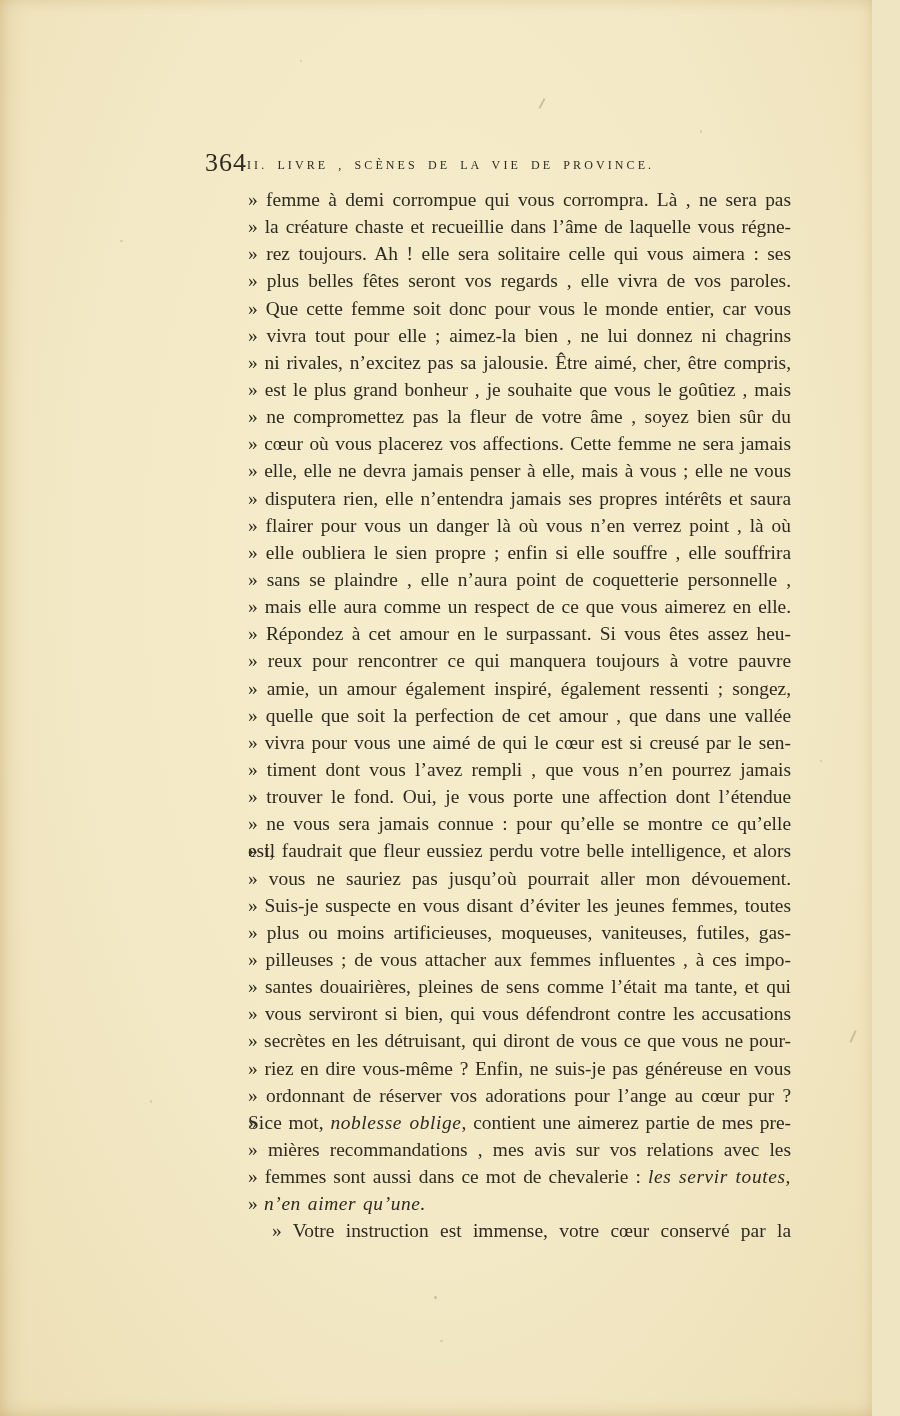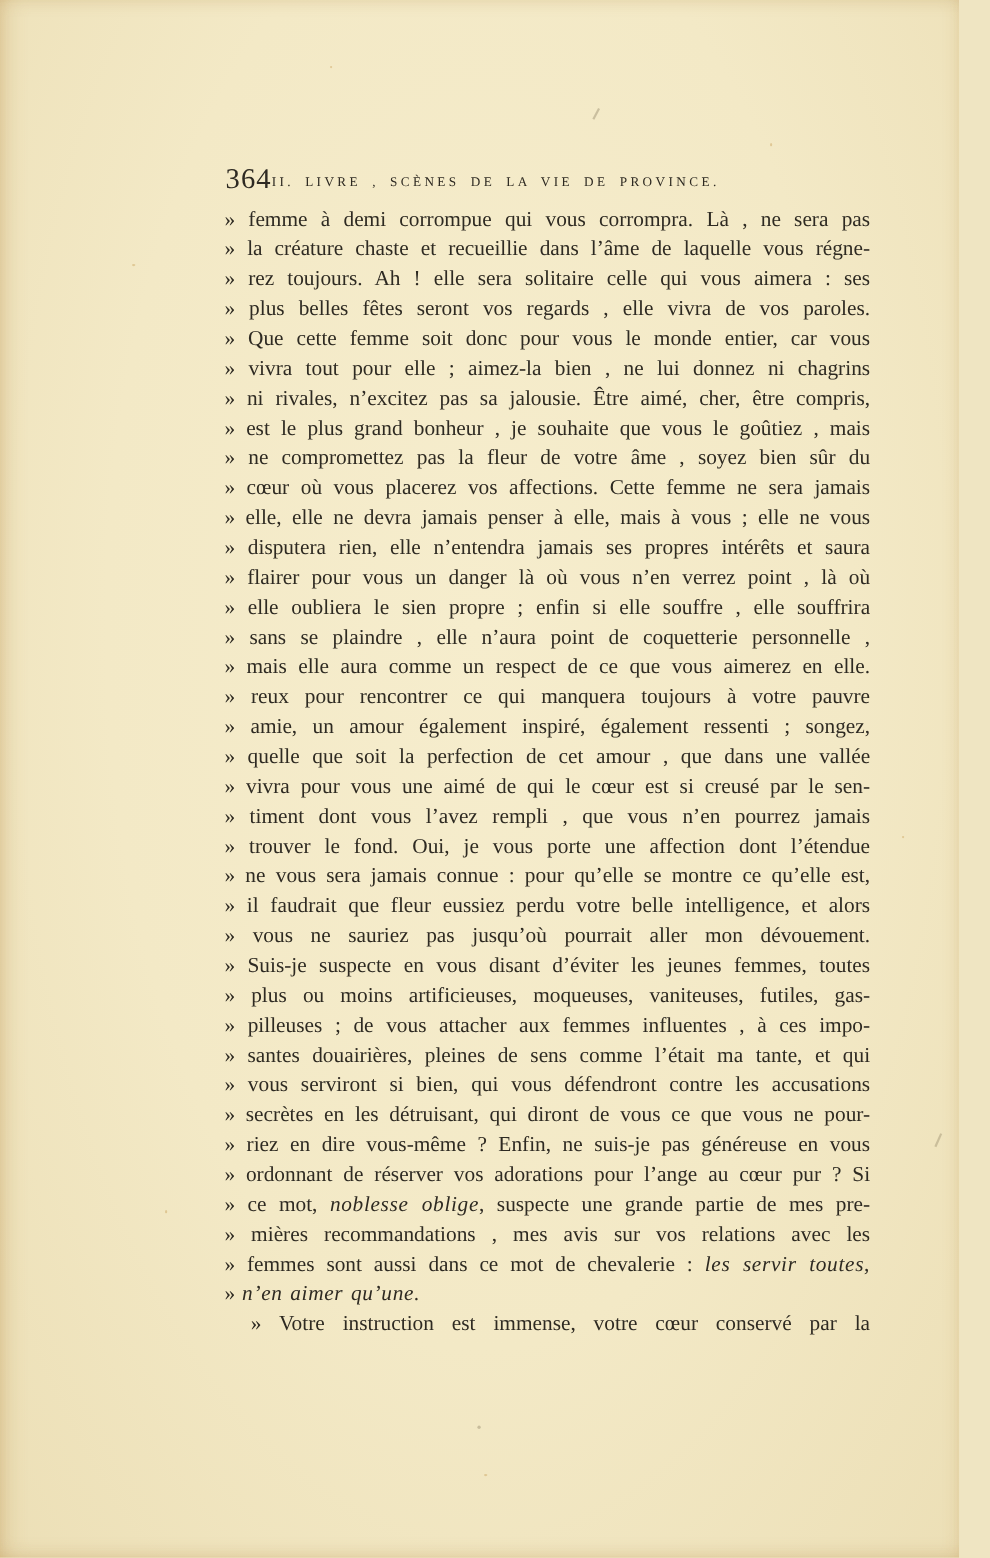--- a/index.html
+++ b/index.html
@@ -44,20 +44,21 @@
     font-size:19.4px;
     line-height:27.15px;
     word-spacing:1.5px;
   }
   .line{
     text-align:justify;
     text-align-last:justify;
     white-space:normal;
     height:27.15px;
     overflow:visible;
+    margin-left:44px;
   }
   .line.short{ text-align-last:left; }
   .line.indent{ text-indent:24px; }
   .line i{ letter-spacing:.6px; }
   
   .mark{ position:absolute; background:rgba(90,75,50,.55); }
   .mark.slash1{ left:541px; top:98px; width:2px; height:11px; transform:rotate(28deg); opacity:.5;}
   .mark.slash2{ left:852px; top:1030px; width:2px; height:13px; transform:rotate(24deg); opacity:.45;}
   .mark.dot1{ left:434px; top:1296px; width:3px; height:3px; border-radius:50%; opacity:.5;}
   .speck{ position:absolute; border-radius:50%; background:rgba(190,140,60,.35); }
@@ -82,38 +83,39 @@
       <div class="line"><span>» ni rivales, n’excitez pas sa jalousie. Être aimé, cher, être compris,</span></div>
       <div class="line"><span>» est le plus grand bonheur , je souhaite que vous le goûtiez , mais</span></div>
       <div class="line"><span>» ne compromettez pas la fleur de votre âme , soyez bien sûr du</span></div>
       <div class="line"><span>» cœur où vous placerez vos affections. Cette femme ne sera jamais</span></div>
       <div class="line"><span>» elle, elle ne devra jamais penser à elle, mais à vous ; elle ne vous</span></div>
       <div class="line"><span>» disputera rien, elle n’entendra jamais ses propres intérêts et saura</span></div>
       <div class="line"><span>» flairer pour vous un danger là où vous n’en verrez point , là où</span></div>
       <div class="line"><span>» elle oubliera le sien propre ; enfin si elle souffre , elle souffrira</span></div>
       <div class="line"><span>» sans se plaindre , elle n’aura point de coquetterie personnelle ,</span></div>
       <div class="line"><span>» mais elle aura comme un respect de ce que vous aimerez en elle.</span></div>
+      <div class="line"><span>» Répondez à cet amour en le surpassant. Si vous êtes assez heu-</span></div>
       <div class="line"><span>» reux pour rencontrer ce qui manquera toujours à votre pauvre</span></div>
       <div class="line"><span>» amie, un amour également inspiré, également ressenti ; songez,</span></div>
       <div class="line"><span>» quelle que soit la perfection de cet amour , que dans une vallée</span></div>
       <div class="line"><span>» vivra pour vous une aimé de qui le cœur est si creusé par le sen-</span></div>
       <div class="line"><span>» timent dont vous l’avez rempli , que vous n’en pourrez jamais</span></div>
       <div class="line"><span>» trouver le fond. Oui, je vous porte une affection dont l’étendue</span></div>
       <div class="line"><span>» ne vous sera jamais connue : pour qu’elle se montre ce qu’elle est,</span></div>
       <div class="line"><span>» il faudrait que fleur eussiez perdu votre belle intelligence, et alors</span></div>
       <div class="line"><span>» vous ne sauriez pas jusqu’où pourrait aller mon dévouement.</span></div>
       <div class="line"><span>» Suis-je suspecte en vous disant d’éviter les jeunes femmes, toutes</span></div>
       <div class="line"><span>» plus ou moins artificieuses, moqueuses, vaniteuses, futiles, gas-</span></div>
       <div class="line"><span>» pilleuses ; de vous attacher aux femmes influentes , à ces impo-</span></div>
       <div class="line"><span>» santes douairières, pleines de sens comme l’était ma tante, et qui</span></div>
       <div class="line"><span>» vous serviront si bien, qui vous défendront contre les accusations</span></div>
       <div class="line"><span>» secrètes en les détruisant, qui diront de vous ce que vous ne pour-</span></div>
       <div class="line"><span>» riez en dire vous-même ? Enfin, ne suis-je pas généreuse en vous</span></div>
       <div class="line"><span>» ordonnant de réserver vos adorations pour l’ange au cœur pur ? Si</span></div>
-      <div class="line"><span>» ce mot, </span><i>noblesse oblige</i><span>, suspecte une grande partie de mes pre-</span></div>
+      <div class="line"><span>» ce mot, </span><i>noblesse oblige</i><span>, contient une aimerez partie de mes pre-</span></div>
       <div class="line"><span>» mières recommandations , mes avis sur vos relations avec les</span></div>
       <div class="line"><span>» femmes sont aussi dans ce mot de chevalerie : </span><i>les servir toutes,</i></div>
       <div class="line short"><span>» </span><i>n’en aimer qu’une.</i></div>
       <div class="line indent"><span>» Votre instruction est immense, votre cœur conservé par la</span></div>
     </div>
 
   <div class="mark slash1"></div>
   <div class="mark slash2"></div>
   <div class="mark dot1"></div>
 

